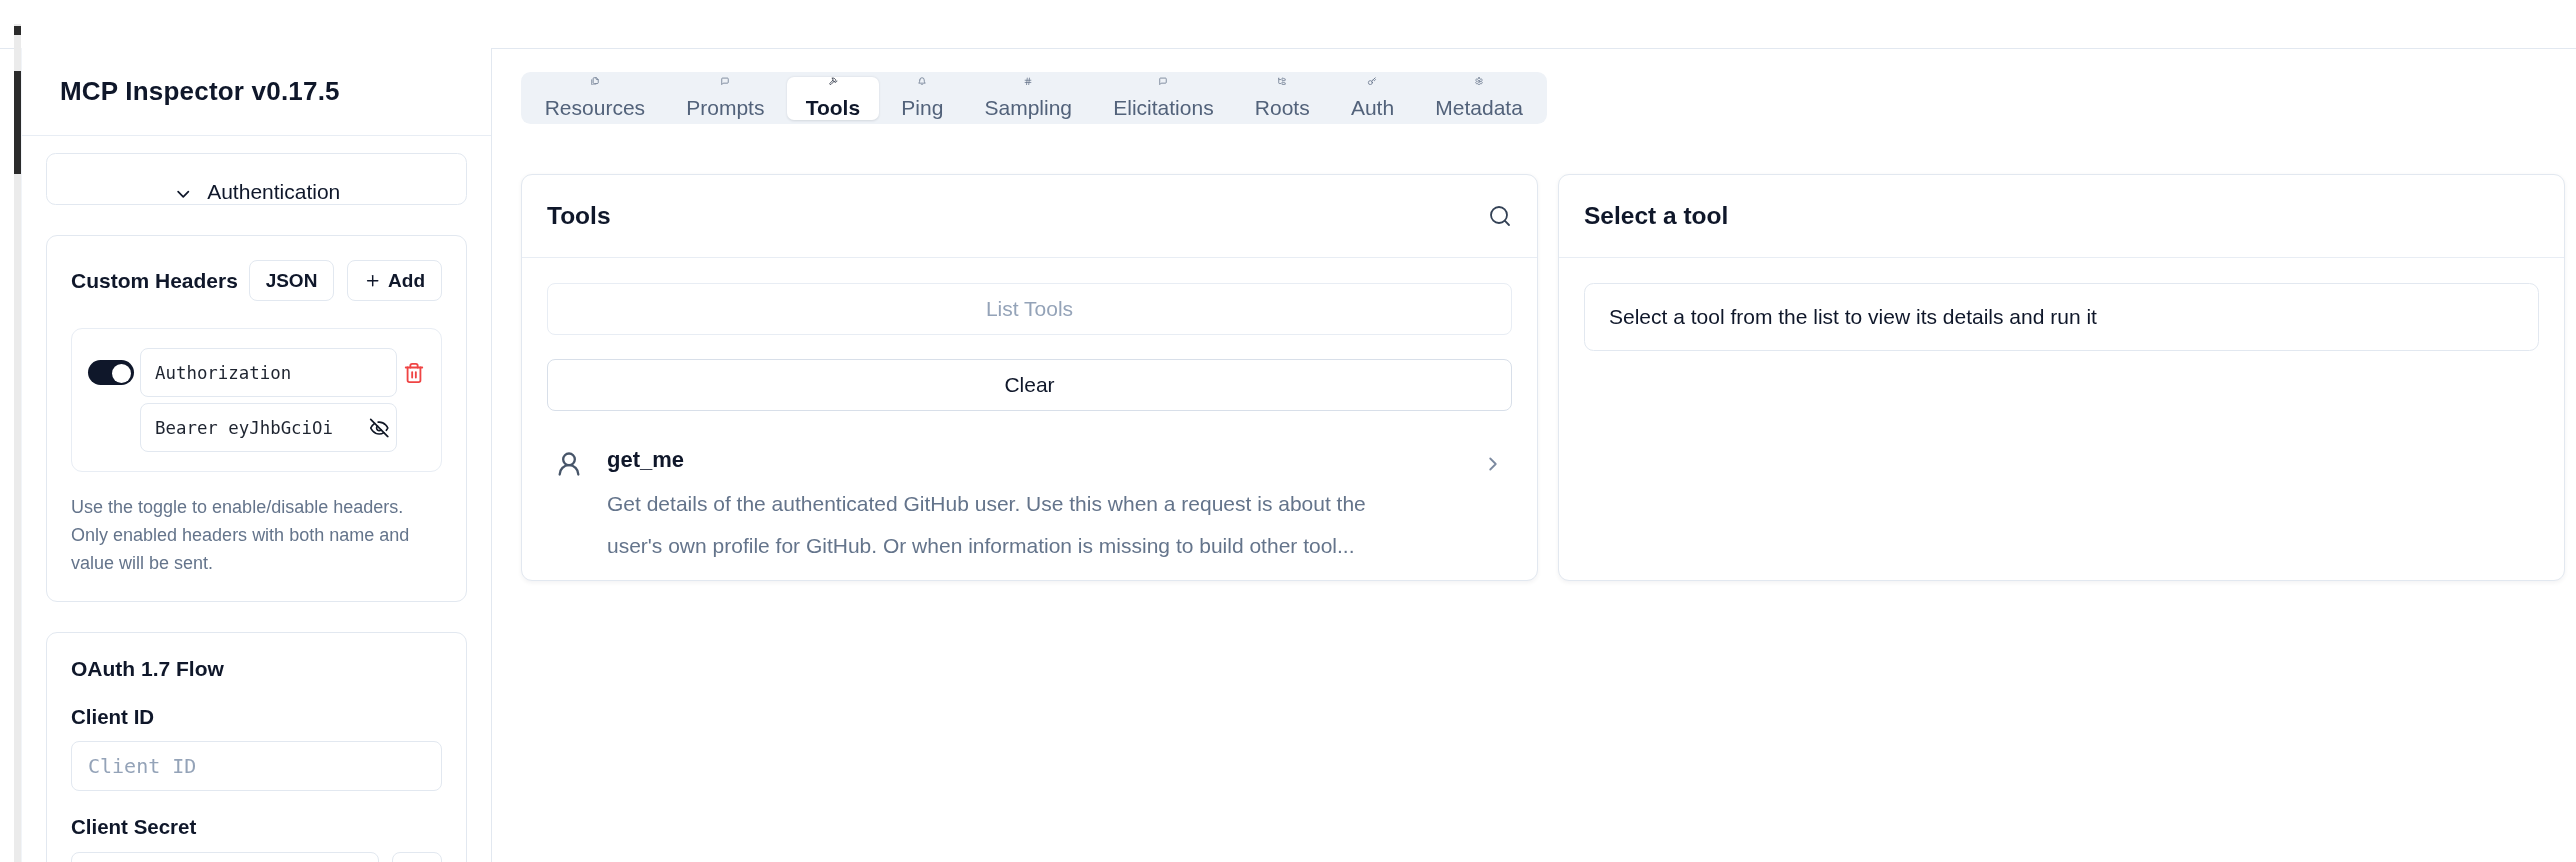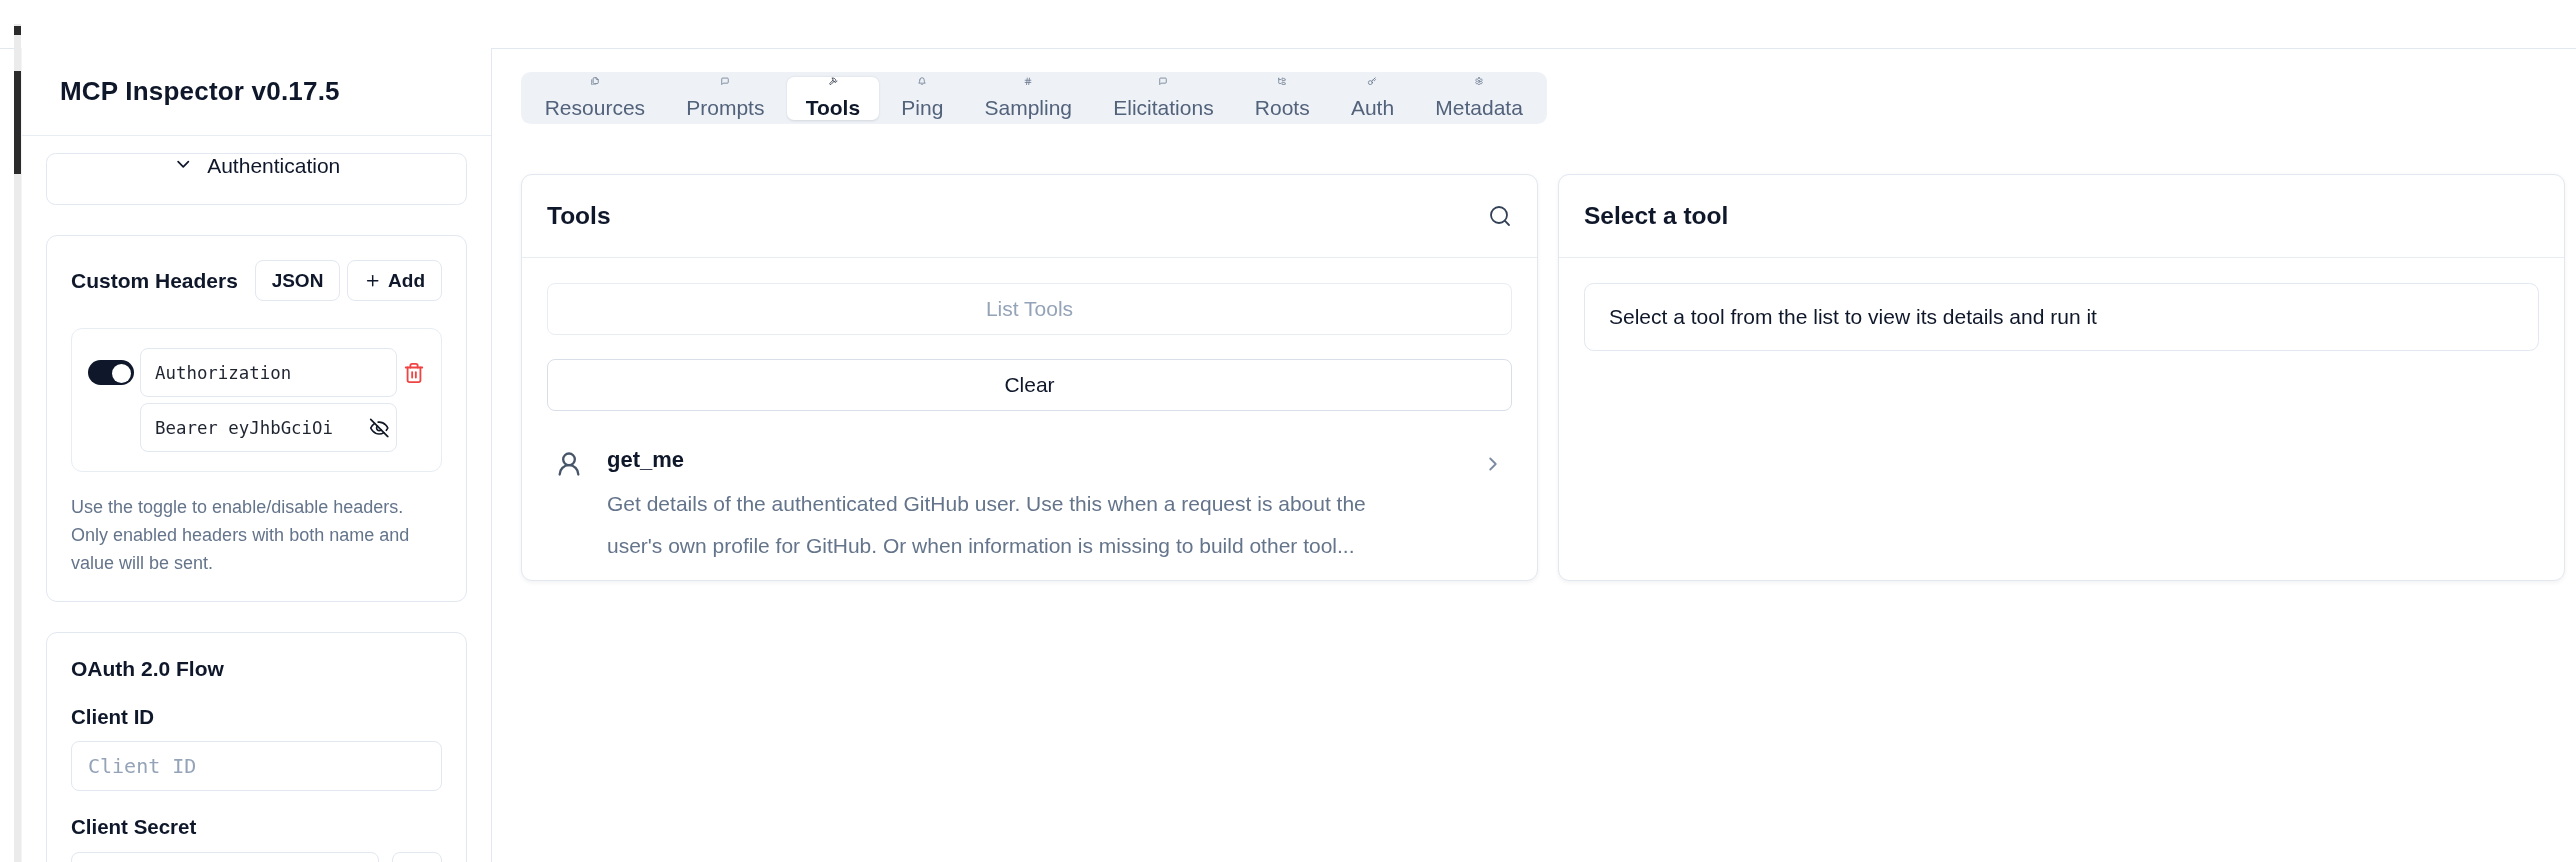--- a/index.html
+++ b/index.html
@@ -26,29 +26,29 @@
 
   
   .sidebar{position:absolute;left:21px;top:24px;width:471px;height:838px;background:#fff;
     border-right:0.8px solid var(--border);border-left:0.8px solid #f1f4f8;overflow:hidden;}
   .sidebar-header{height:88px;display:flex;align-items:center;padding-left:38px;
     border-bottom:0.8px solid var(--border-soft);}
   .app-title{font-size:26px;font-weight:700;letter-spacing:0.2px;}
   .sidebar-body{padding:17.4px 24px 24px 24px;}
 
   .auth-toggle-btn{width:100%;height:52px;border:0.8px solid var(--border);border-radius:9.5px;
-    background:#fff;display:flex;align-items:flex-start;justify-content:center;gap:14px;
+    background:#fff;display:flex;align-items:flex-end;justify-content:center;gap:14px;
     font-size:21px;font-weight:500;color:var(--text);cursor:pointer;}
   .auth-toggle-btn svg{stroke:var(--text);}
 
   .card{border:0.8px solid var(--border);border-radius:11px;background:#fff;padding:24px;margin-top:30px;}
 
   .ch-head{display:flex;align-items:center;justify-content:space-between;}
   .ch-title{font-size:21px;font-weight:700;}
-  .ch-actions{display:flex;gap:7px;}
+  .ch-actions{display:flex;gap:13px;}
   .small-btn{height:41px;padding:0 16px;border:0.8px solid var(--border);border-radius:8px;background:#fff;
     font-size:19px;font-weight:600;color:var(--text);display:inline-flex;align-items:center;gap:6.3px;cursor:pointer;}
   .small-btn svg{stroke:var(--text);}
 
   .header-row-card{margin-top:27px;border:0.8px solid var(--border-soft);border-radius:11px;padding:19px 16px;
     display:grid;grid-template-columns:auto 1fr auto;grid-column-gap:16px;grid-row-gap:16px;align-items:center;gap:6px;}
   .toggle{width:46px;height:25px;border-radius:14px;background:var(--toggle-on);position:relative;cursor:pointer;}
   .toggle .knob{position:absolute;top:3.2px;right:3.2px;width:19px;height:19px;border-radius:50%;background:#fff;}
   .mono-input{width:100%;height:49px;border:0.8px solid var(--border);border-radius:8px;padding:0 14px;
     font-family:"DejaVu Sans Mono",monospace;font-size:17.4px;color:#1e2430;background:#fff;outline:none;}
@@ -178,21 +178,21 @@
                   <line x1="2" y1="2" x2="22" y2="22"></line>
                 </svg>
             </button>
           </div>
         </div>
 
         <p class="helper-text">Use the toggle to enable/disable headers. Only enabled headers with both name and value will be sent.</p>
       </div>
 
       <div class="card">
-        <div class="oauth-title">OAuth 2.0 Flow</div>
+        <div class="oauth-title">OAuth 1.7 Flow</div>
 
         <div class="field-label">Client ID</div>
         <input class="field-input" type="text" placeholder="Client ID" style="">
 
         <div class="field-label">Client Secret</div>
         <div class="secret-row">
           <input class="field-input" type="text" placeholder="Client Secret (optional)" style="">
           <button class="square-btn">
             <svg width="22" height="22" viewBox="0 0 24 24" fill="none" stroke-width="2" stroke-linecap="round" stroke-linejoin="round">
                 <path d="M9.88 9.88a3 3 0 1 0 4.24 4.24"></path>

